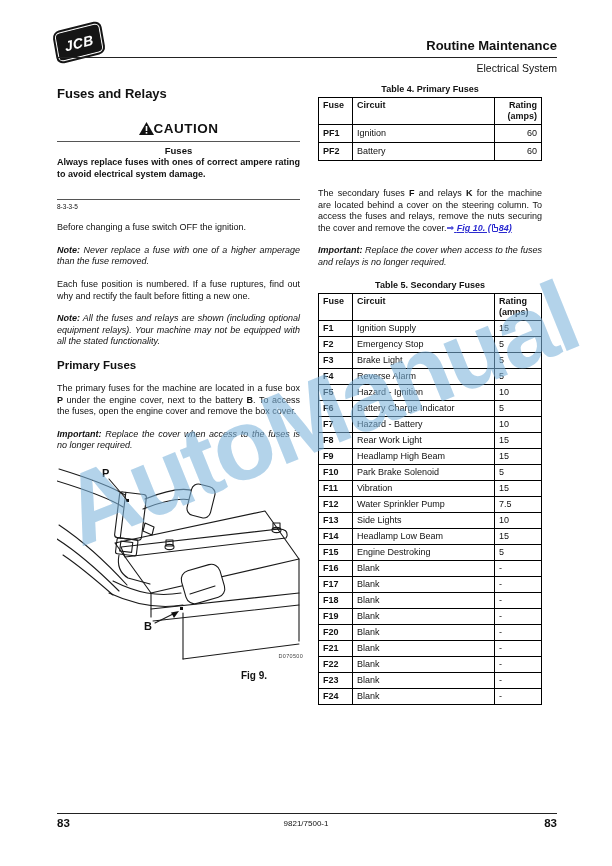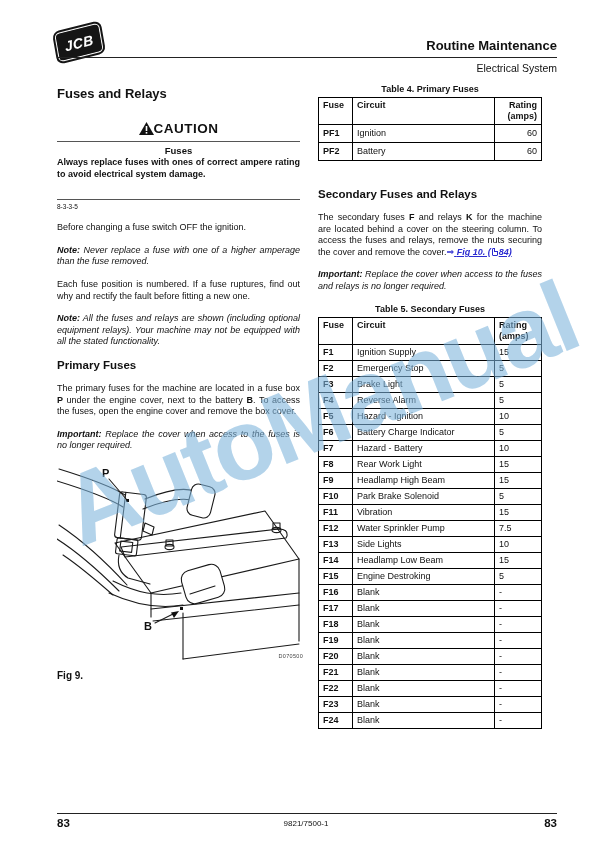--- a/index.html
+++ b/index.html
@@ -50,21 +50,21 @@
   td.fuse-id { font-weight:bold; }
   col.c-fuse { width:34px; } col.c-rating { width:47px; }
   table.t4 th.rating, table.t4 td.rating { text-align:right; }
   table.t5 th.rating, table.t5 td.rating { text-align:left; }
   table.t4 td { padding:3px 4px; }
 
   
   .figure-wrap { position:relative; width:250px; height:218px; margin-top:6px; }
   .figure-wrap svg { display:block; }
   .fig-code { position:absolute; right:4px; top:190px; font-size:5.5px; color:#444; letter-spacing:.3px; }
-  .fig-caption { position:absolute; left:0; right:40px; bottom:0; text-align:left; font-weight:bold; font-size:10px; }
+  .fig-caption { position:absolute; left:0; right:40px; bottom:0; text-align:right; font-weight:bold; font-size:10px; }
 
   
   .xref { color:#2b2bd0; font-weight:bold; font-style:italic; text-decoration:underline; cursor:pointer; }
   .xref .arrow { text-decoration:none; display:inline-block; }
   .page-ico { display:inline-block; width:6px; height:8px; border:1px solid #2b2bd0; border-radius:1px; margin:0 1px -1px 1px; position:relative; }
   .page-ico::after { content:""; position:absolute; right:-1px; top:-1px; width:3px; height:3px; background:#fff; border-left:1px solid #2b2bd0; border-bottom:1px solid #2b2bd0; }
 
   
   .ftr-rule { position:absolute; left:57px; right:55px; top:813px; border-top:1.6px solid #222; }
   .ftr-left  { position:absolute; left:57px;  top:817px; font-size:11.5px; font-weight:bold; }
@@ -205,21 +205,20 @@
             <td class="rating">60</td>
           </tr>
           <tr>
             <td class="fuse-id">PF2</td>
             <td>Battery</td>
             <td class="rating">60</td>
           </tr>
         </tbody>
     </table>
 
-    <h2 class="sub" style="margin-top:16px;">Secondary Fuses and Relays</h2>
 
     <p class="body"><span>The secondary fuses </span><span class="b">F</span><span> and relays </span><span class="b">K</span><span> for the machine are located behind a cover on the steering column. To access the fuses and relays, remove the nuts securing the cover and remove the cover.</span><span class="xref"><span class="arrow">⇒</span> <span>Fig 10. (</span><span class="page-ico"></span><span>84)</span></span></p>
 
     <p class="body important"><span class="lbl-bi">Important:</span><span> Replace the cover when access to the fuses and relays is no longer required.</span></p>
 
     <div class="tbl-caption" style="margin-top:10px;">Table 5. Secondary Fuses</div>
     <table class="t5">
       <colgroup>
           <col class="c-fuse">
           <col>

